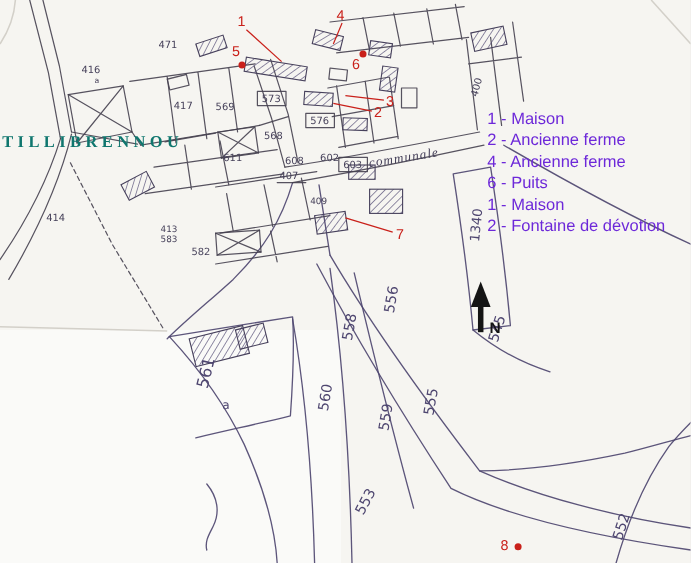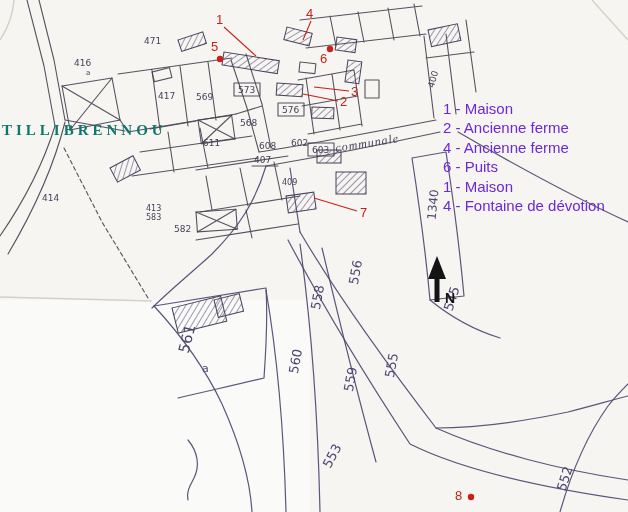--- a/index.html
+++ b/index.html
@@ -182,15 +182,15 @@
   </svg>
 
   <div class="place-name">TILLIBRENNOU</div>
 
   <div class="legend">
     <div>1 - Maison</div>
     <div>2 - Ancienne ferme</div>
     <div>4 - Ancienne ferme</div>
     <div>6 - Puits</div>
     <div>1 - Maison</div>
-    <div>4 - Fontaine de dévotion</div>
+    <div>2 - Fontaine de dévotion</div>
   </div>
 </div>
 
 </body></html>

